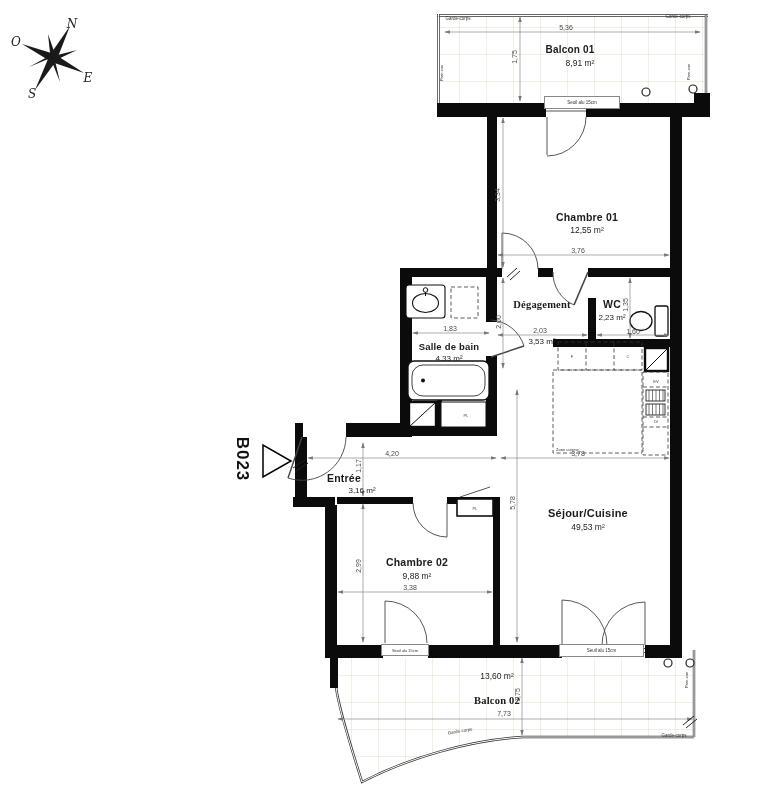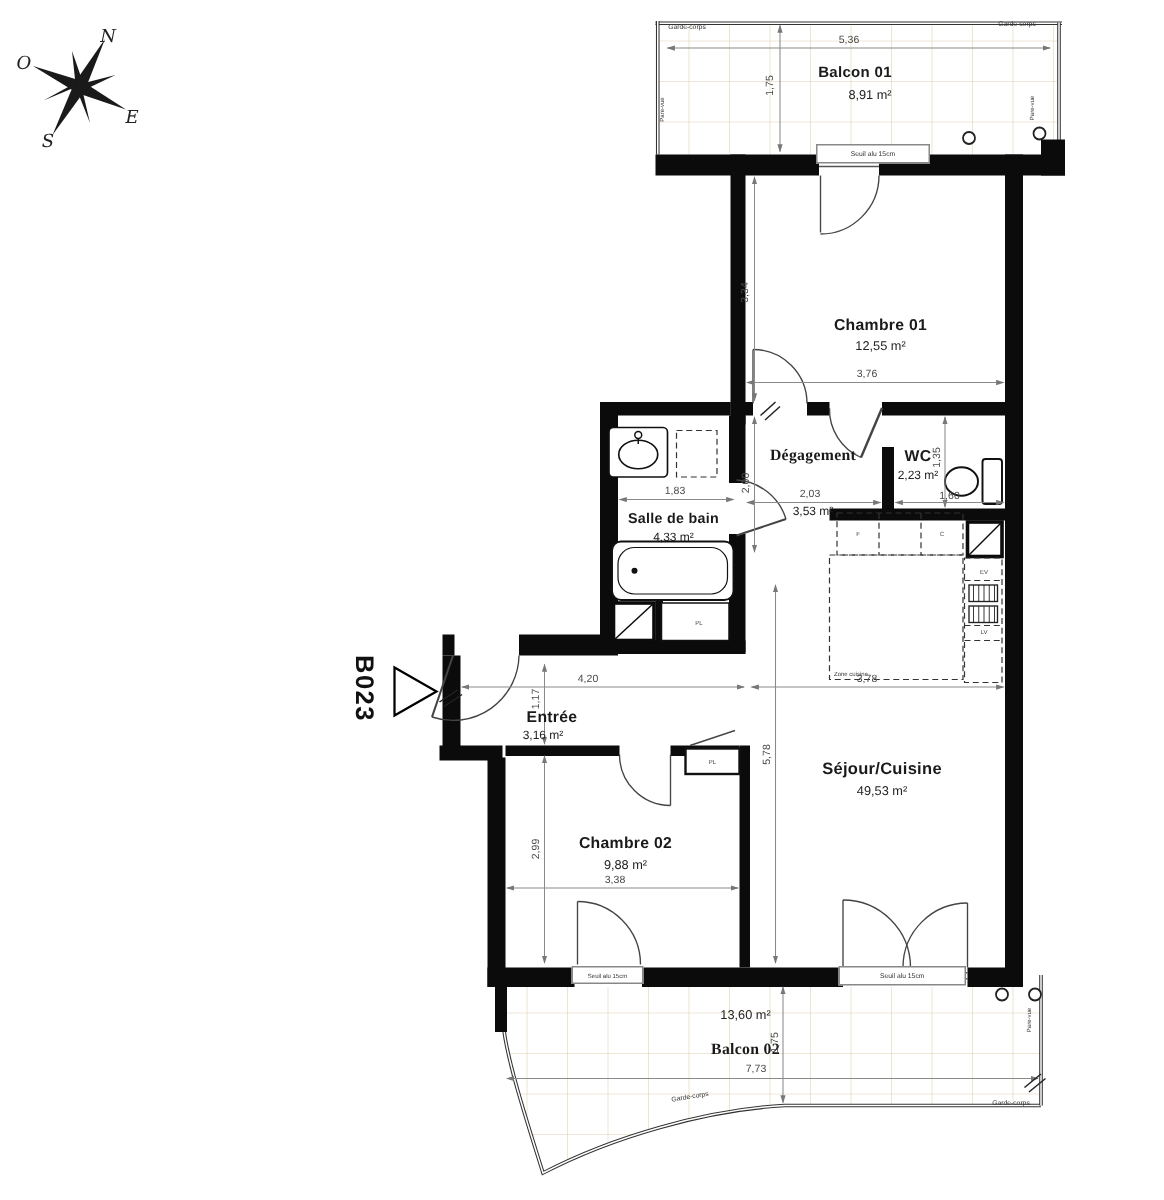--- a/index.html
+++ b/index.html
@@ -235,21 +235,21 @@
 
   <span class="lbl room-name" style="left:542px;top:304px;font-family:Liberation Serif, serif;">Dégagement</span>
   <span class="lbl room-area" style="left:542px;top:317px;font-size:8px;margin-top:24px;">3,53 m²</span>
 
   <span class="lbl room-name" style="left:612px;top:304px;">WC</span>
   <span class="lbl room-area" style="left:612px;top:317px;font-size:8px;">2,23 m²</span>
 
   <span class="lbl room-name" style="left:449px;top:346px;font-size:9.5px;">Salle de bain</span>
   <span class="lbl room-area" style="left:449px;top:358px;font-size:8px;">4,33 m²</span>
 
-  <span class="lbl room-name" style="left:368px;top:478px;">Entrée</span>
+  <span class="lbl room-name" style="left:344px;top:478px;">Entrée</span>
   <span class="lbl room-area" style="left:362px;top:490px;font-size:8px;">3,16 m²</span>
 
   <span class="lbl room-name" style="left:417px;top:562px;">Chambre 02</span>
   <span class="lbl room-area" style="left:417px;top:576px;">9,88 m²</span>
 
   <span class="lbl room-name" style="left:588px;top:513px;font-size:11px;">Séjour/Cuisine</span>
   <span class="lbl room-area" style="left:588px;top:527px;">49,53 m²</span>
 
   <span class="lbl room-name" style="left:497px;top:700px;font-family:Liberation Serif, serif;">Balcon 02</span>
   <span class="lbl room-area" style="left:497px;top:676px;">13,60 m²</span>

